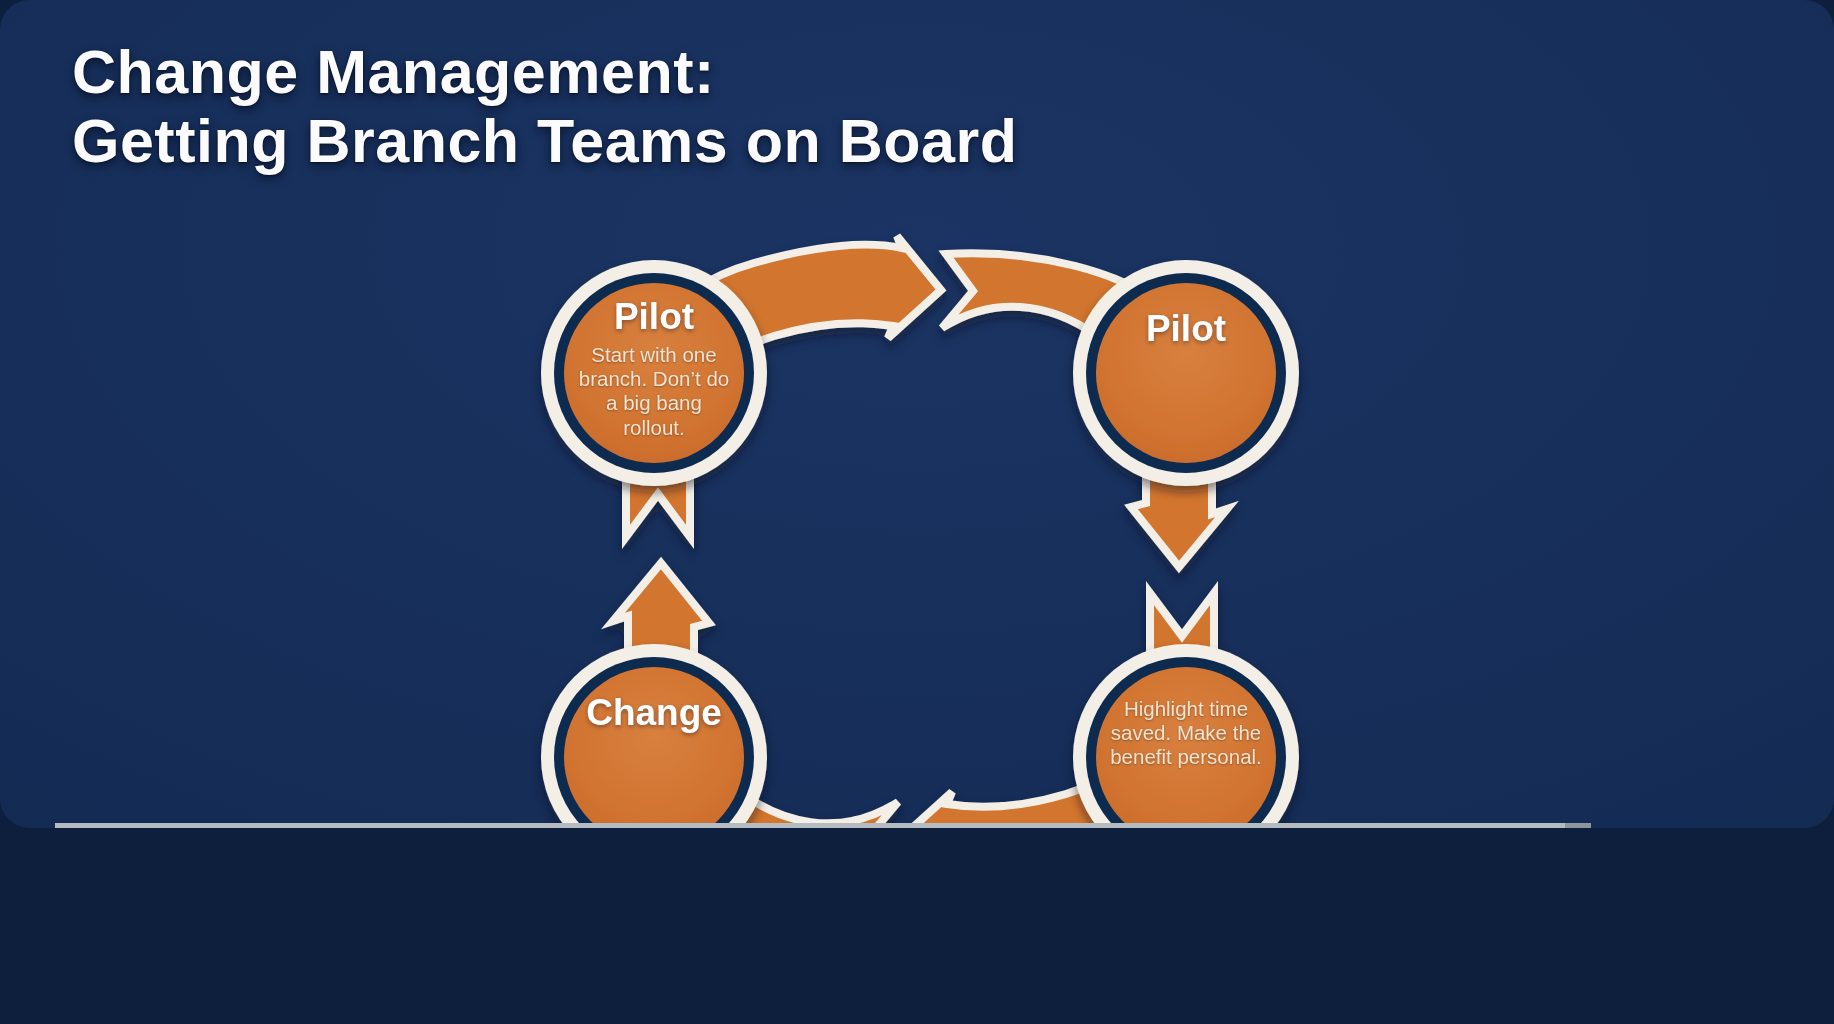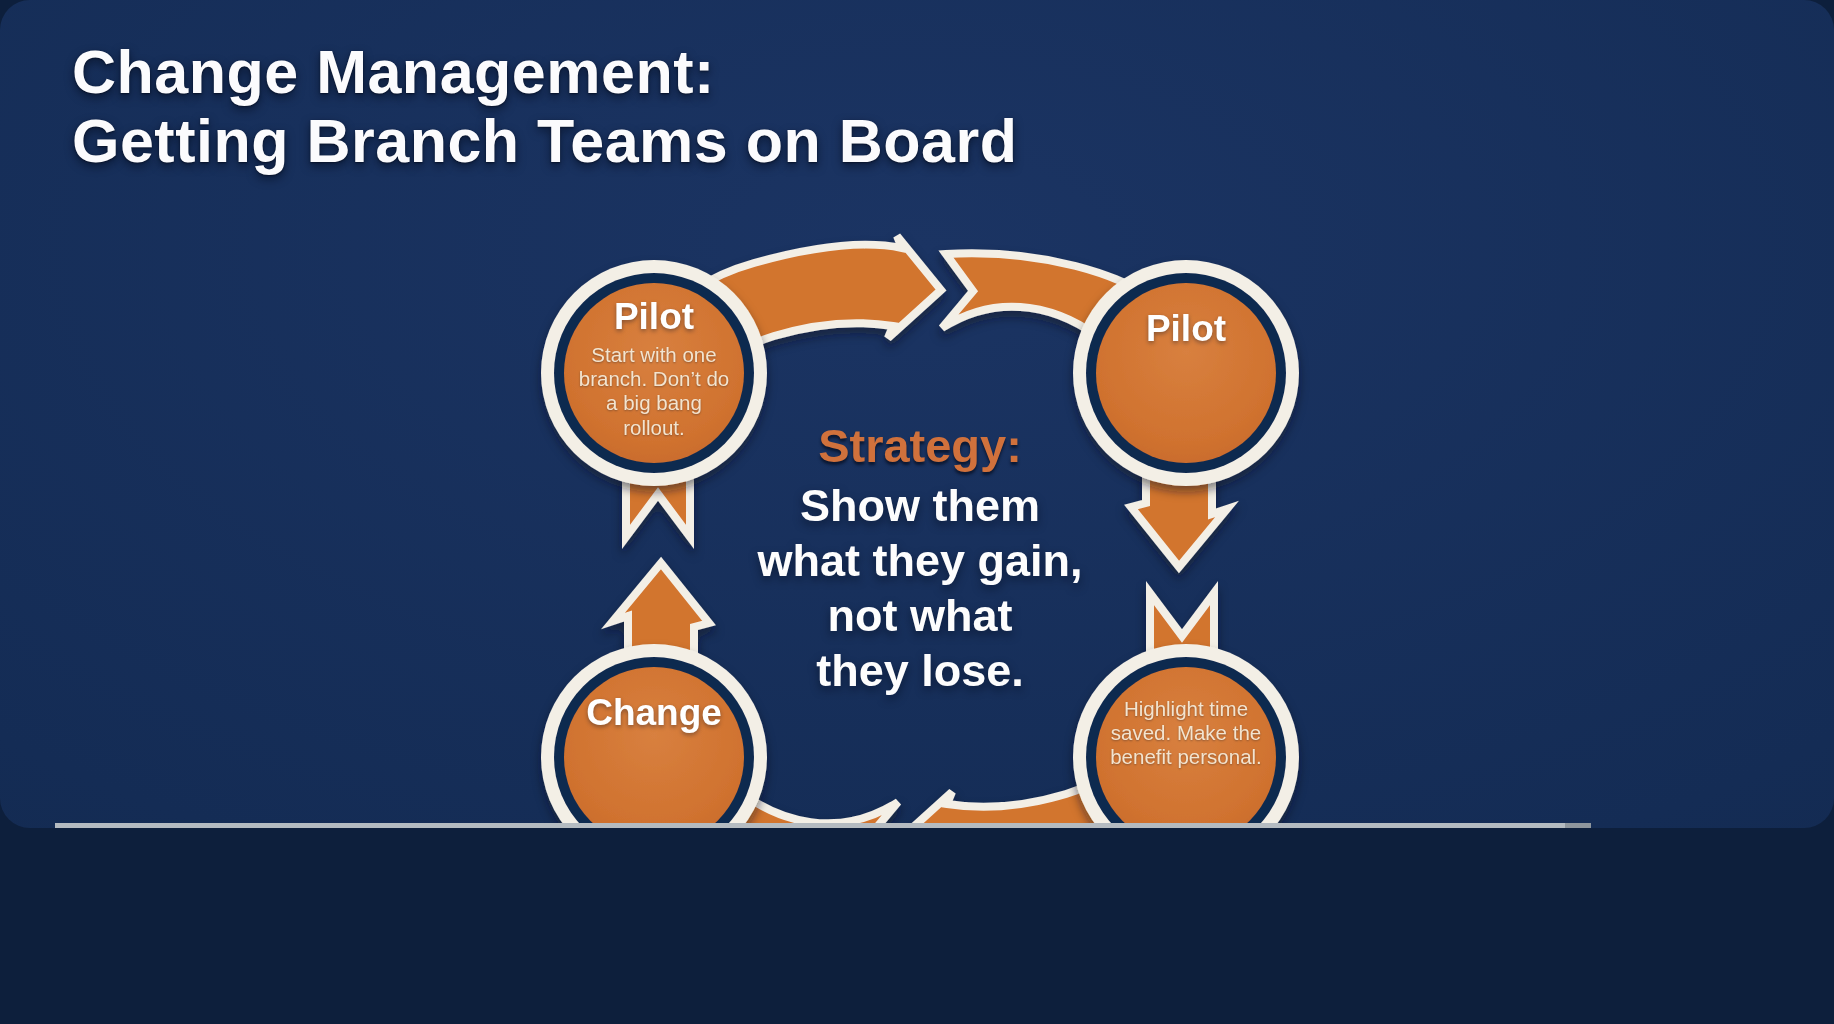--- a/index.html
+++ b/index.html
@@ -174,27 +174,20 @@
   <div class="node" style="left:1071px; top:692px;">
     <div class="node-desc">Highlight time
 saved. Make the
 benefit personal.</div>
   </div>
 
   <div class="node" style="left:539px; top:692px;">
     <div class="node-label">Change</div>
   </div>
 
-  <div class="center-text">
-    <div class="center-heading">Strategy:</div>
-    <div class="center-body">Show them
-what they gain,
-not what
-they lose.</div>
-  </div>
 
   <div class="divider"></div>
 
   <div class="bottom-strip">
     <div class="bottom-strip-cap"></div>
   </div>
 
 </div>
 
 </body></html>

